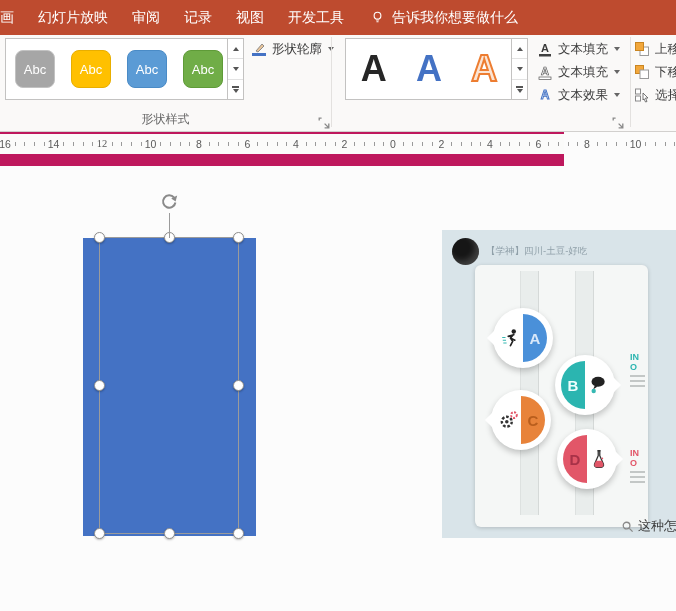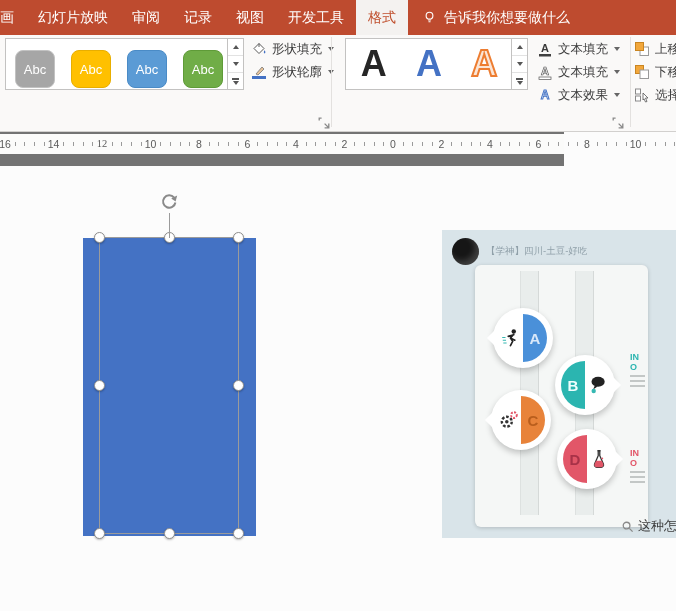--- a/index.html
+++ b/index.html
@@ -10,21 +10,21 @@
   #tabbar{position:absolute;top:0;left:0;width:676px;height:35px;background:#BE4B2F;display:flex;align-items:stretch;color:#fff;font-size:14px;overflow:hidden;}
   #tabs{display:flex;align-items:stretch;}
   .tab{display:flex;align-items:center;padding:0 12px;white-space:nowrap;cursor:default;}
   .tab.clipped{margin-left:-26px;}
   .tab.active{background:#F4F2F0;color:#C0502E;}
   #tellme{display:flex;align-items:center;gap:7px;padding:0 14px;white-space:nowrap;}
   #tellme svg{width:15px;height:15px;}
 
   
   #ribbon{position:absolute;top:35px;left:0;width:676px;height:96px;background:#FAF9F8;border-bottom:1px solid #D2D0CE;}
-  .gallery{position:absolute;top:3px;height:52px;background:#fff;border:1px solid #C3C2C1;box-sizing:border-box;}
+  .gallery{position:absolute;top:3px;height:62px;background:#fff;border:1px solid #C3C2C1;box-sizing:border-box;}
   #shape-gallery{left:5px;width:239px;}
   #wordart-gallery{left:345px;width:183px;}
   .swatch-row{position:absolute;left:9px;top:11px;display:flex;gap:16px;}
   .swatch{width:40px;height:38px;border-radius:8px;color:#fff;font-size:13px;display:flex;align-items:center;justify-content:center;border:1px solid transparent;box-sizing:border-box;}
   .wletter-row{position:absolute;left:0;right:15px;top:0;bottom:0;display:flex;align-items:center;justify-content:space-around;}
   .wletter{font-size:36px;font-weight:bold;line-height:1;}
   .scrollcol{position:absolute;right:0;top:0;bottom:0;width:15px;border-left:1px solid #C3C2C1;display:flex;flex-direction:column;}
   .scrollbtn{flex:1;display:flex;flex-direction:column;align-items:center;justify-content:center;border-bottom:1px solid #E2E2E2;}
   .scrollbtn:last-child{border-bottom:none;}
   .tri{display:block;width:0;height:0;border-left:3.5px solid transparent;border-right:3.5px solid transparent;}
@@ -41,21 +41,21 @@
   .caret{width:0;height:0;border-left:3.5px solid transparent;border-right:3.5px solid transparent;border-top:4px solid #666;margin-left:1px;}
   .group-label{position:absolute;bottom:3px;text-align:center;font-size:12px;color:#696969;}
   #shape-label{left:0;width:331px;}
   #wordart-label{left:331px;width:299px;}
   .launcher{position:absolute;bottom:4px;width:12px;height:12px;}
   #shape-launcher{left:318px;}
   #wordart-launcher{left:612px;}
   .vsep{position:absolute;top:2px;bottom:4px;width:1px;background:#E3E1DF;}
 
   
-  #ruler-zone{position:absolute;top:132px;left:0;width:564px;height:34px;background:#737373;}
+  #ruler-zone{position:absolute;top:132px;left:0;width:564px;height:34px;background:#be185d;}
   #ruler{position:absolute;top:2px;left:0;right:0;height:20px;background:#FBFBFA;}
   .rnum{position:absolute;top:0;width:20px;text-align:center;font-size:10.5px;color:#5a5a5a;line-height:20px;}
   .rtick{position:absolute;top:8px;width:1px;height:4px;background:#9a9a9a;}
 
   
   #slide{position:absolute;top:166px;left:0;width:676px;height:445px;background:#FCFCFC;}
   #shape-rect{position:absolute;left:83px;top:72px;width:173px;height:298px;background:#4472C4;}
   #selbox{position:absolute;left:99px;top:71px;width:140px;height:297px;border:1px solid #9B9B9B;box-sizing:border-box;}
   .handle{position:absolute;width:11px;height:11px;border-radius:50%;background:#fff;border:1px solid #8f8f8f;box-shadow:0 1px 2px rgba(0,0,0,.25);box-sizing:border-box;}
   .h-tl{left:-6px;top:-6px;} .h-tm{left:calc(50% - 5.5px);top:-6px;} .h-tr{right:-6px;top:-6px;}
@@ -102,23 +102,20 @@
         </div>
         <div class="tab">
           <span>记录</span>
         </div>
         <div class="tab">
           <span>视图</span>
         </div>
         <div class="tab">
           <span>开发工具</span>
         </div>
-        <div class="tab active">
-          <span>格式</span>
-        </div>
       </div>
     <div id="tellme">
       <svg viewBox="0 0 16 16">
         <circle cx="8" cy="6" r="3.6" fill="none" stroke="#fff" stroke-width="1.2"></circle>
         <path d="M6.5 10.7 h3 M6.9 12.5 h2.2" stroke="#fff" stroke-width="1.2" fill="none"></path>
       </svg>
       <span>告诉我你想要做什么</span>
     </div>
   </div>
 
@@ -148,39 +145,29 @@
         <div class="scrollbtn">
             <i class="morebar"></i>
             <i class="tri down"></i>
           </div>
       </div>
     </div>
     <div id="shape-buttons" class="btncol">
         <div class="rbtn">
           <span class="ricon">
             <svg viewBox="0 0 16 16">
-              <path d="M8 2.5 L13 7.5 L8 12.5 L3 7.5 Z" fill="#fff" stroke="#5a5a5a"></path>
-              <path d="M8 2.5 V6" stroke="#5a5a5a"></path>
-              <path d="M13.6 9.2 q1.6 2.3 0 3.3 q-1.6-1 0-3.3" fill="#4472C4"></path>
-            </svg>
-          </span>
-          <span class="rlabel">形状填充</span>
-          <span class="caret"></span>
-        </div>
-        <div class="rbtn">
-          <span class="ricon">
-            <svg viewBox="0 0 16 16">
               <rect x="1" y="12" width="14" height="3" fill="#4472C4"></rect>
               <path d="M5 10 L11 3 L13 5 L7 11 Z" fill="#E8C49A" stroke="#777" stroke-width="0.8"></path>
             </svg>
           </span>
           <span class="rlabel">形状轮廓</span>
           <span class="caret"></span>
         </div>
       </div>
+    <div id="shape-label" class="group-label">形状样式</div>
     <div id="shape-launcher" class="launcher">
       <svg viewBox="0 0 10 10">
           <path d="M1 3 V1 H3 M5.5 5.5 L9 9 M9 5.5 V9 H5.5" fill="none" stroke="#8a8a8a" stroke-width="1.1"></path>
         </svg>
     </div>
     <div class="vsep" style="left:331px"></div>
 
     <div id="wordart-gallery" class="gallery">
       <div class="wletter-row" id="wordart-letters">
           <span class="wletter" style="color: rgb(38, 38, 38);">A</span>

